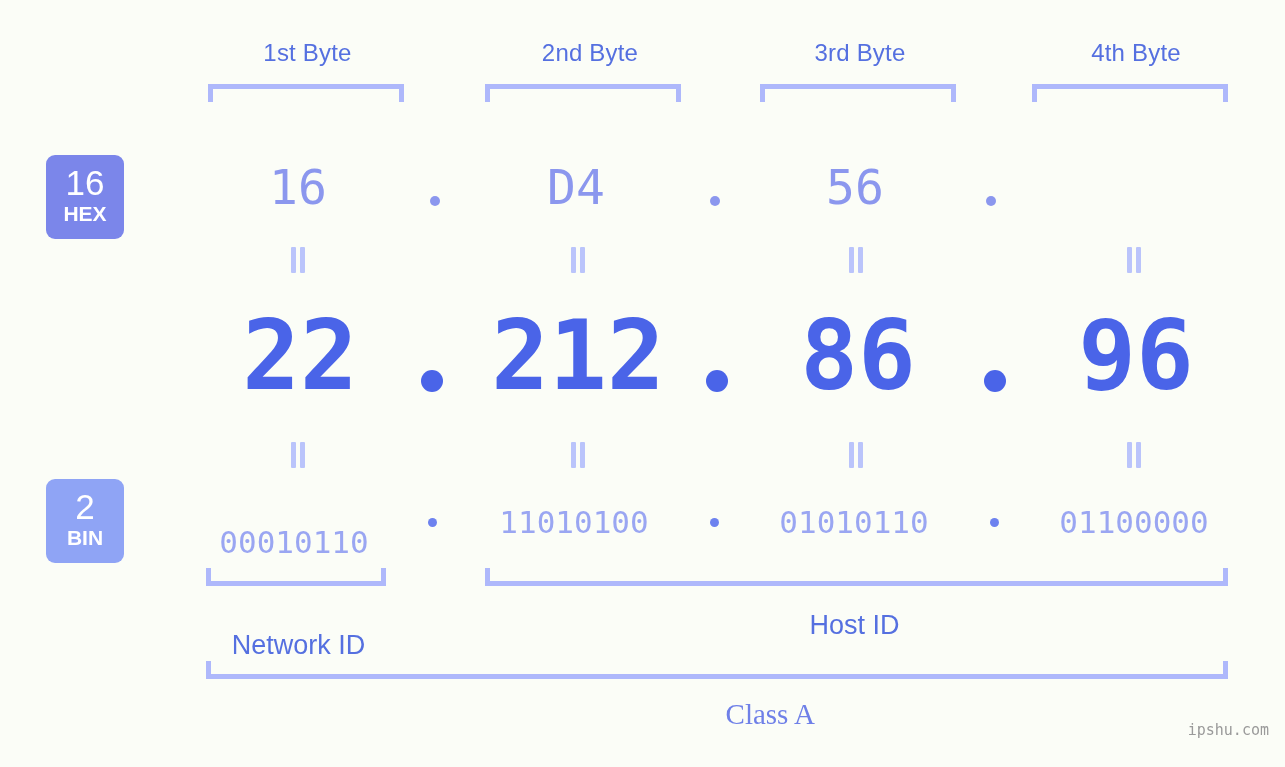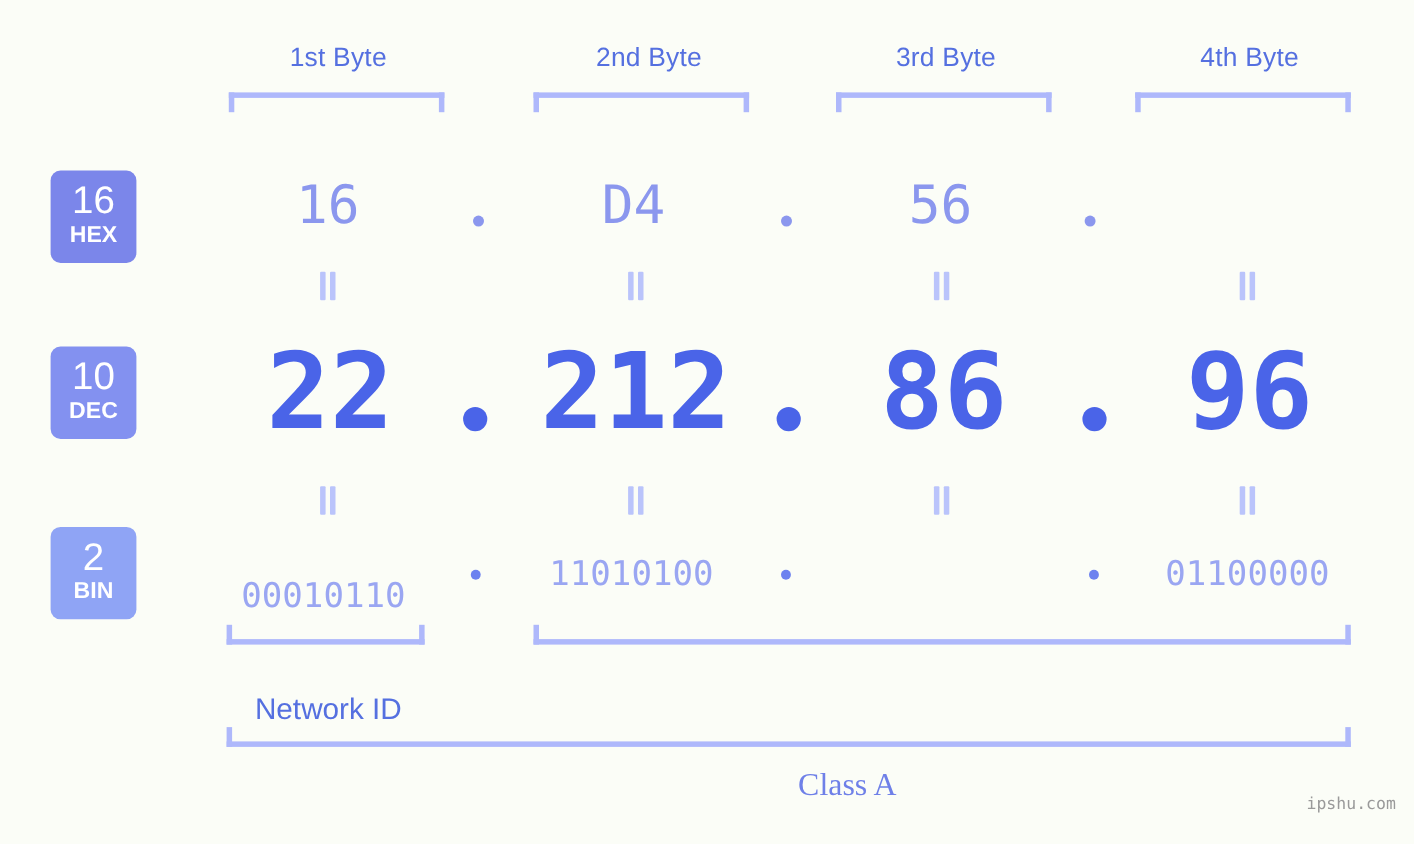--- a/index.html
+++ b/index.html
@@ -181,24 +181,20 @@
 
   <div class="bracket down" style="left:208px; top:84px; width:196px;"></div>
   <div class="bracket down" style="left:485px; top:84px; width:196px;"></div>
   <div class="bracket down" style="left:760px; top:84px; width:196px;"></div>
   <div class="bracket down" style="left:1032px; top:84px; width:196px;"></div>
 
   <div class="badge" style="top:155px; height:84px; background:#7b86ea;">
     <span class="num">16</span>
     <span class="abbr">HEX</span>
   </div>
-  <div class="badge" style="top:315px; height:84px; background:#8391f0;">
-    <span class="num">10</span>
-    <span class="abbr">DEC</span>
-  </div>
   <div class="badge" style="top:479px; height:84px; background:#8fa4f5;">
     <span class="num">2</span>
     <span class="abbr">BIN</span>
   </div>
 
   <div class="row hex-row" style="top:157px; height:62px;">
     <div class="cell" style="left:200px; width:196px;">16</div>
     <div class="cell" style="left:478px; width:196px;">D4</div>
     <div class="cell" style="left:757px; width:196px;">56</div>
   </div>
@@ -246,29 +242,31 @@
       <span class="b"></span>
     </div>
   <div class="eq" style="left:1126px; top:442px;">
       <span class="a"></span>
       <span class="b"></span>
     </div>
 
   <div class="row bin-row" style="top:500px; height:46px;">
     <div class="cell" style="left:196px; width:196px;margin-top:20px;">00010110</div>
     <div class="cell" style="left:476px; width:196px;">11010100</div>
+    <div class="cell" style="left:756px; width:196px;">01010110</div>
     <div class="cell" style="left:1036px; width:196px;">01100000</div>
   </div>
   <div class="dot bin" style="left:428px; top:518px;"></div>
   <div class="dot bin" style="left:710px; top:518px;"></div>
   <div class="dot bin" style="left:990px; top:518px;"></div>
 
   <div class="bracket up" style="left:206px; top:568px; width:180px;"></div>
   <div class="bracket up" style="left:485px; top:568px; width:743px;"></div>
 
   <div class="section-label" style="left:196px; top:628px; width:205px;">Network ID</div>
+  <div class="section-label" style="left:752px; top:608px; width:205px;">Host ID</div>
 
   <div class="bracket up" style="left:206px; top:661px; width:1022px;"></div>
   <div class="class-label" style="left:610px; top:696px; width:205px;">Class A</div>
 
   <div class="watermark">ipshu.com</div>
 
 </div>
 
 </body></html>

